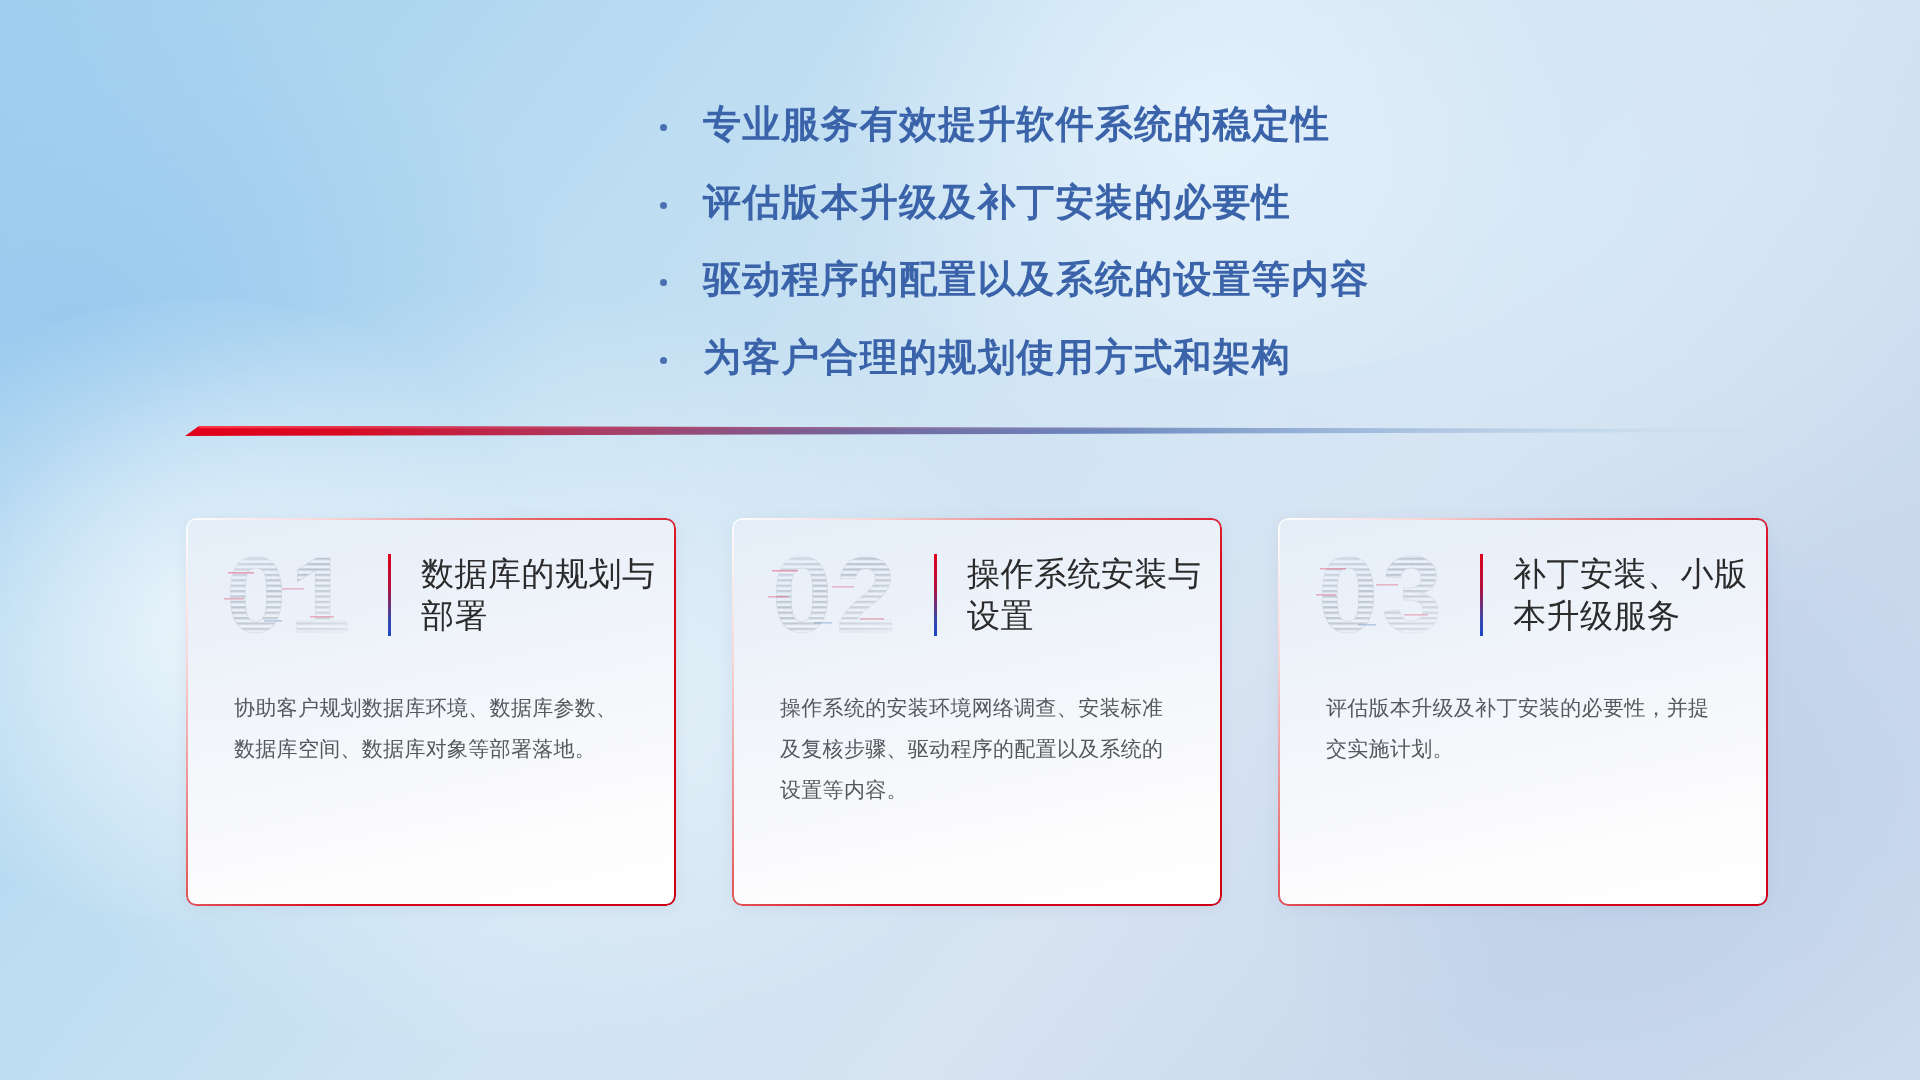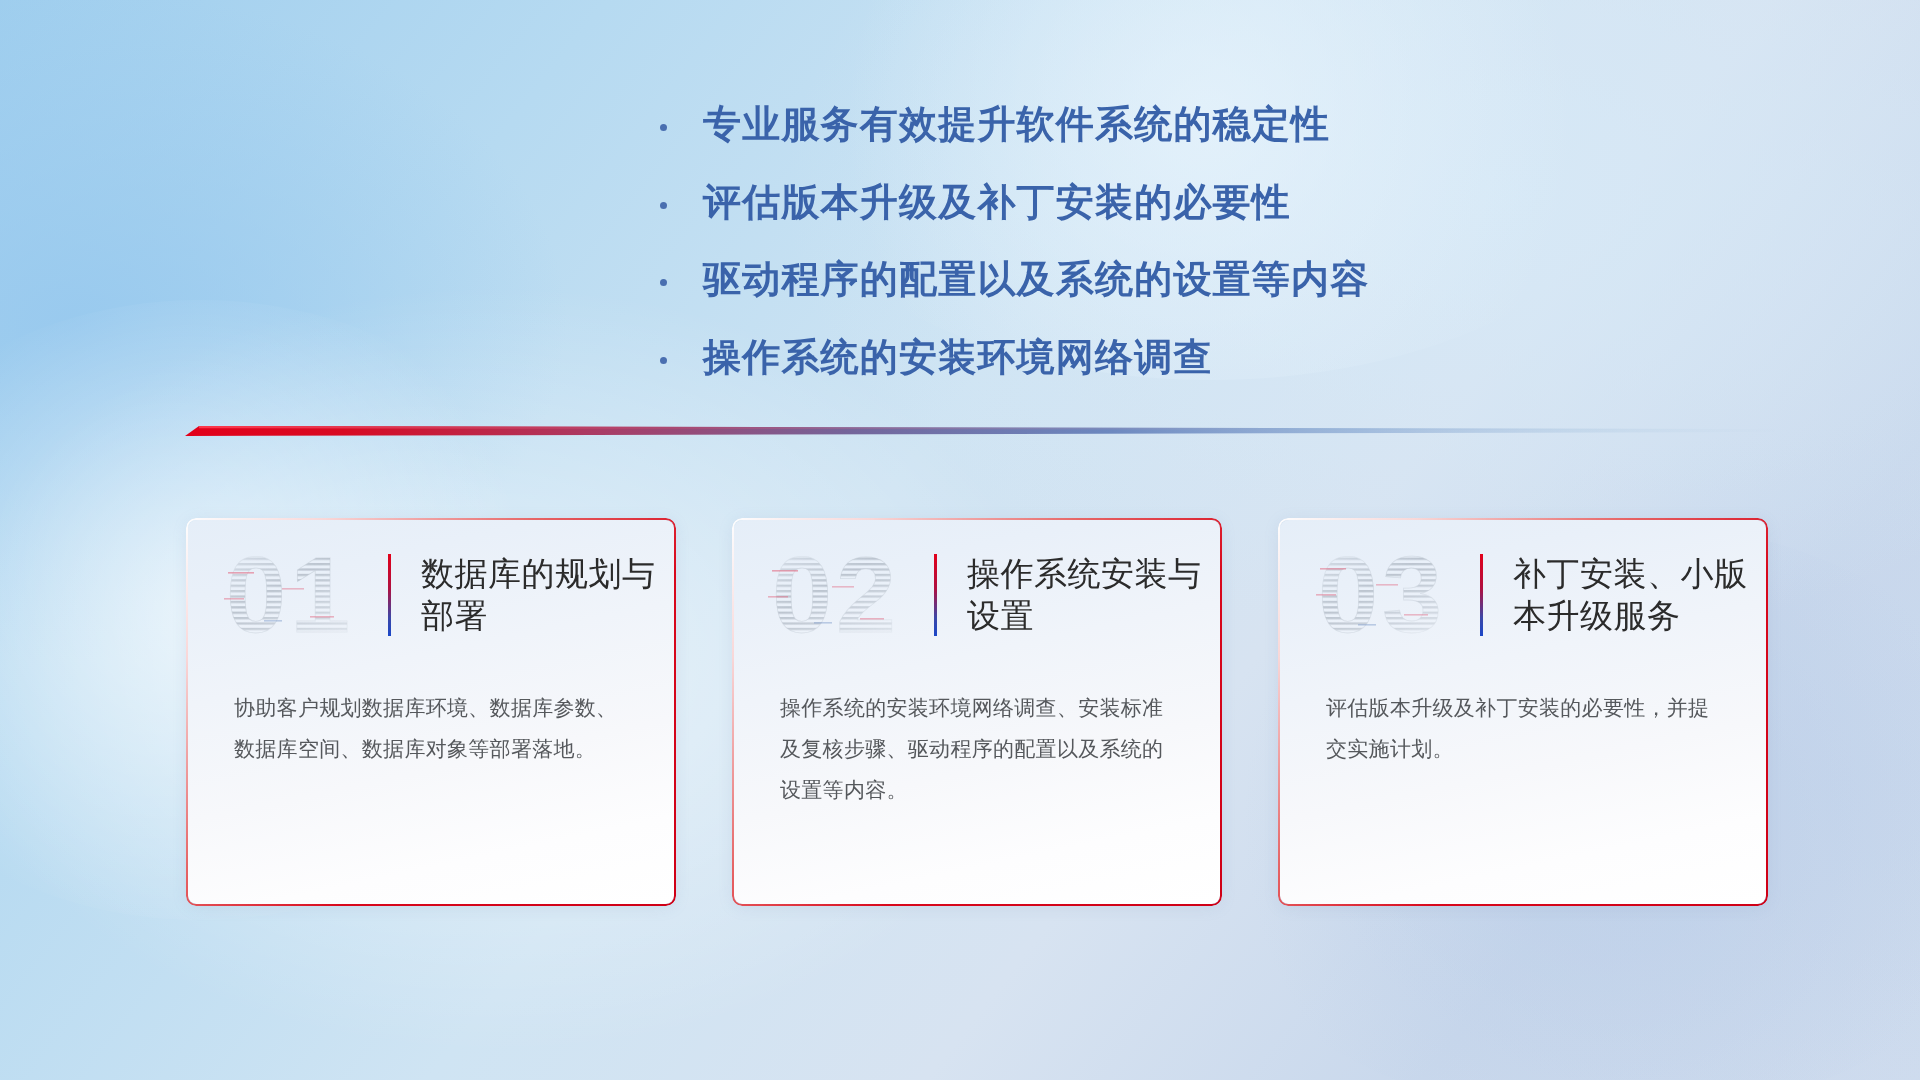--- a/index.html
+++ b/index.html
@@ -118,21 +118,21 @@
     <div class="bullet-row">
       <span class="bullet-dot"></span>
       <span class="bullet-text">评估版本升级及补丁安装的必要性</span>
     </div>
     <div class="bullet-row">
       <span class="bullet-dot"></span>
       <span class="bullet-text">驱动程序的配置以及系统的设置等内容</span>
     </div>
     <div class="bullet-row">
       <span class="bullet-dot"></span>
-      <span class="bullet-text">操作系统的安装环境网络调查</span>
+      <span class="bullet-text">为客户合理的规划使用方式和架构</span>
     </div>
   </div>
 
   <div class="divider">
     <svg viewBox="0 0 1590 22" preserveAspectRatio="none">
       <defs>
         <linearGradient id="wedgeGrad" x1="0" y1="0" x2="1" y2="0">
           <stop offset="0" stop-color="#e2001a" stop-opacity="1"></stop>
           <stop offset="0.10" stop-color="#d80a22" stop-opacity="1"></stop>
           <stop offset="0.26" stop-color="#a8355f" stop-opacity="0.96"></stop>

